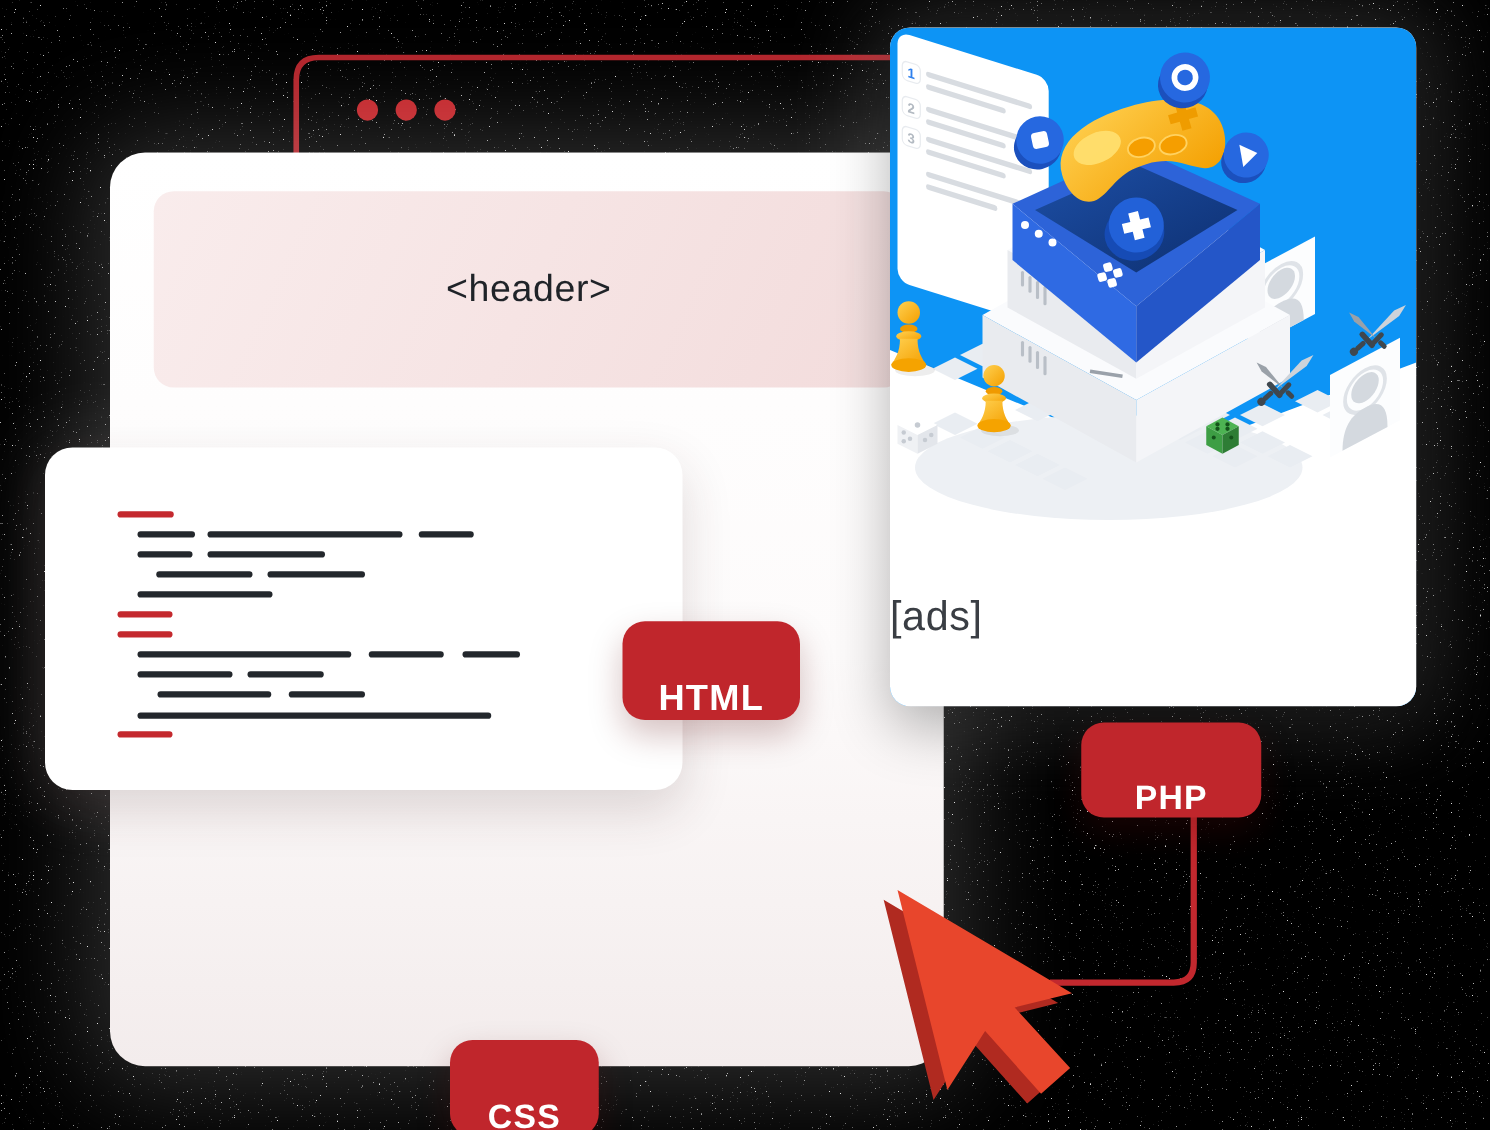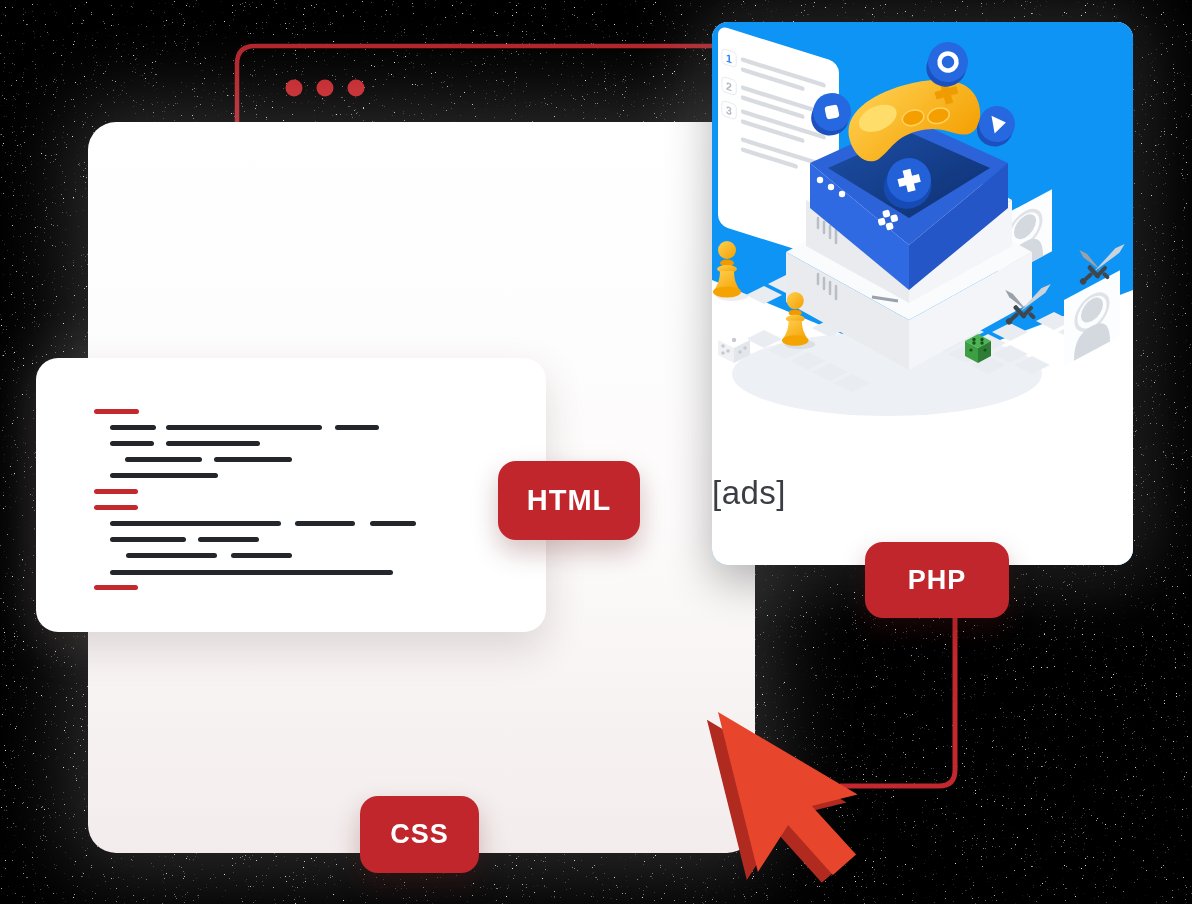--- a/index.html
+++ b/index.html
@@ -33,23 +33,23 @@
     left:36px;top:358px;width:510px;height:274px;border-radius:22px;z-index:3;
     background:#ffffff;
     box-shadow:0 16px 40px rgba(70,35,35,0.16),0 0 55px 12px rgba(255,255,255,0.12);
   }
   .code-seg{position:absolute;height:5px;border-radius:3px;}
   .code-seg.dark{background:var(--code-dark,#23272c);}
   .code-seg.red{background:var(--code-red,#c4292e);}
 
   
   .badge{
-    position:absolute;display:flex;align-items:center;justify-content:center;
+    position:absolute;display:flex;align-items:flex-end;justify-content:center;
     background:var(--red,#c0262c);color:#fff;font-weight:600;border-radius:18px;
-    letter-spacing:1px;box-shadow:0 12px 26px rgba(90,10,10,0.25);
+    letter-spacing:1px;box-shadow:0 12px 26px rgba(90,10,10,0.25);margin-top:36px;
   }
   .badge-html{left:498px;top:461px;width:142px;height:79px;font-size:29px;z-index:4;}
   .badge-css{left:360px;top:796px;width:119px;height:77px;font-size:27px;z-index:4;}
   .badge-php{left:865px;top:542px;width:144px;height:76px;font-size:27px;z-index:5;}
 
   
   .right-card{
     left:712px;top:22px;width:421px;height:543px;border-radius:16px;z-index:4;
     background:#ffffff;overflow:hidden;
     box-shadow:0 16px 46px rgba(0,0,0,0.30),0 0 70px 18px rgba(255,255,255,0.16);
@@ -78,20 +78,23 @@
   <path d="M237,126 V64 Q237,46 255,46 H716" fill="none" stroke="#b2242b" stroke-width="4.5"></path>
   <g fill="#c3262b">
     <circle cx="294" cy="88" r="8.5"></circle>
     <circle cx="325" cy="88" r="8.5"></circle>
     <circle cx="356" cy="88" r="8.5"></circle>
   </g>
   <path d="M955,614 V770 Q955,786 939,786 H840" fill="none" stroke="#c2282e" stroke-width="5"></path>
 </svg>
 
 <div class="abs main-card">
+  <div class="pink-bar header-bar">
+    <span>&lt;header&gt;</span>
+  </div>
 </div>
 
 <div class="abs code-card">
   <div>
       <div class="code-seg red" style="left: 58px; top: 51px; width: 45px;"></div>
       <div class="code-seg dark" style="left: 74px; top: 67px; width: 46px;"></div>
       <div class="code-seg dark" style="left: 130px; top: 67px; width: 156px;"></div>
       <div class="code-seg dark" style="left: 299px; top: 67px; width: 44px;"></div>
       <div class="code-seg dark" style="left: 74px; top: 83px; width: 44px;"></div>
       <div class="code-seg dark" style="left: 130px; top: 83px; width: 94px;"></div>

